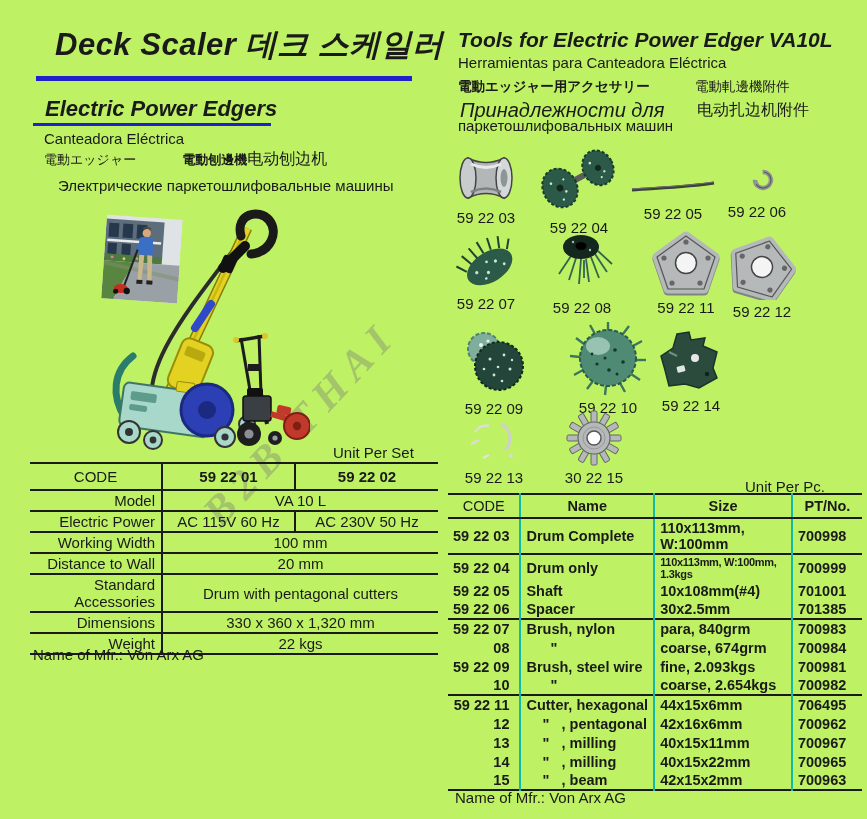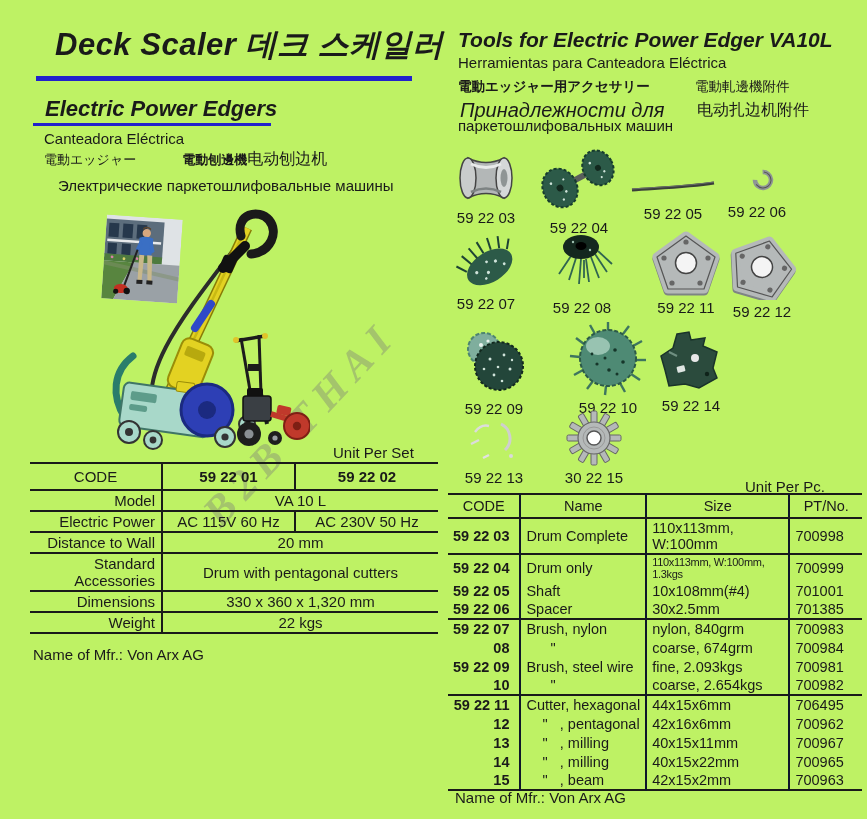--- a/index.html
+++ b/index.html
@@ -58,21 +58,21 @@
   .spec-table .ctr { text-align:center; }
   .spec-table .hdr td { padding:4px 6px; }
   .spec-table .b { font-weight:bold; }
 
   
   .parts-table {
     left:448px; top:493px; width:414px; border-collapse:collapse;
     font-size:14.5px; border-top:2px solid #1a1a1a; z-index:1;
   }
   .parts-table th { font-weight:normal; text-align:center; padding:3px 4px; border-bottom:2px solid #1a1a1a; height:20px; }
-  .parts-table th + th, .parts-table td + td { border-left:2px solid #0f172a; }
+  .parts-table th + th, .parts-table td + td { border-left:2px solid #14b8a6;font-weight:bold; }
   .parts-table td { padding:1px 5px; height:19px; vertical-align:middle; }
   .parts-table tr.sep { border-bottom:2px solid #1a1a1a; }
   .parts-table tbody tr:last-child { border-bottom:2px solid #1a1a1a; }
   .parts-table td.cell-code { text-align:right; font-weight:bold; padding-right:10px; white-space:pre; }
   .parts-table td.cell-name { white-space:pre; }
   .parts-table td.condensed { font-size:11px; letter-spacing:-.3px; }
 
   
   .part { position:absolute; text-align:center; z-index:1; }
   .part svg { display:block; margin:0 auto; }
@@ -207,20 +207,24 @@
     <tr>
       <td class="lab">Model</td>
       <td class="ctr" colspan="2">VA 10 L</td>
     </tr>
     <tr>
       <td class="lab">Electric Power</td>
       <td class="ctr">AC 115V 60 Hz</td>
       <td class="ctr">AC 230V 50 Hz</td>
     </tr>
     <tr>
+      <td class="lab">Working Width</td>
+      <td class="ctr" colspan="2">100 mm</td>
+    </tr>
+    <tr>
       <td class="lab">Distance to Wall</td>
       <td class="ctr" colspan="2">20 mm</td>
     </tr>
     <tr>
       <td class="lab">
         <div>Standard</div>
         <div>Accessories</div>
       </td>
       <td class="ctr" colspan="2">Drum with pentagonal cutters</td>
     </tr>
@@ -505,21 +509,21 @@
         </tr>
         <tr class="sep">
           <td class="cell-code">59 22 06</td>
           <td class="cell-name">Spacer</td>
           <td class="cell-size">30x2.5mm</td>
           <td class="cell-pt">701385</td>
         </tr>
         <tr>
           <td class="cell-code">59 22 07</td>
           <td class="cell-name">Brush, nylon</td>
-          <td class="cell-size">nylon, 840grm</td>
+          <td class="cell-size">para, 840grm</td>
           <td class="cell-pt">700983</td>
         </tr>
         <tr>
           <td class="cell-code">08</td>
           <td class="cell-name">      "</td>
           <td class="cell-size">coarse, 674grm</td>
           <td class="cell-pt">700984</td>
         </tr>
         <tr>
           <td class="cell-code">59 22 09</td>

